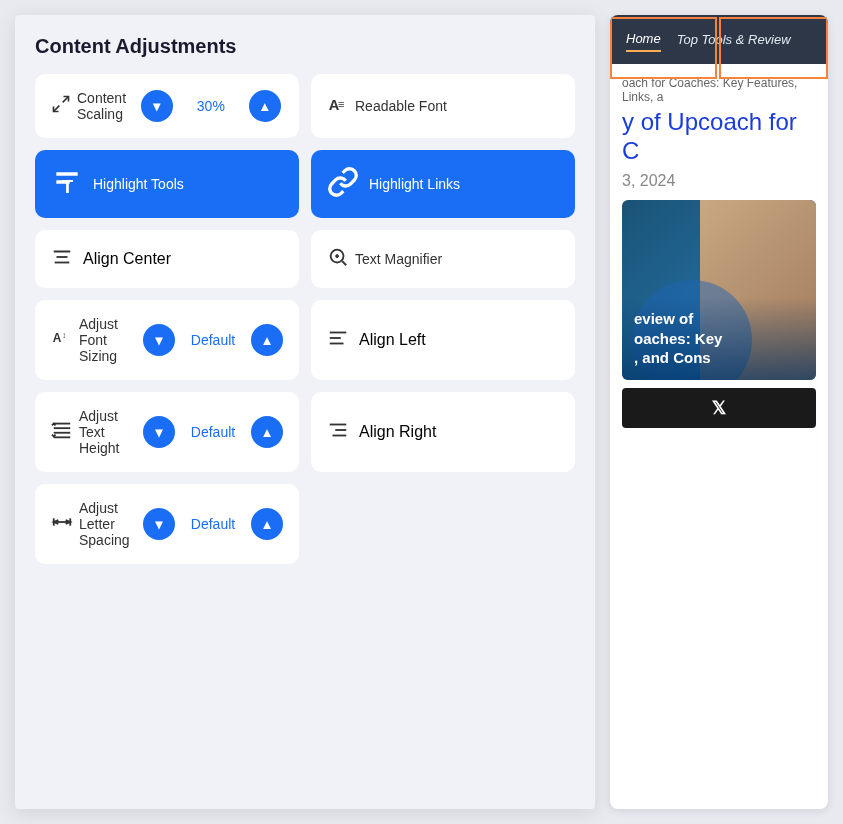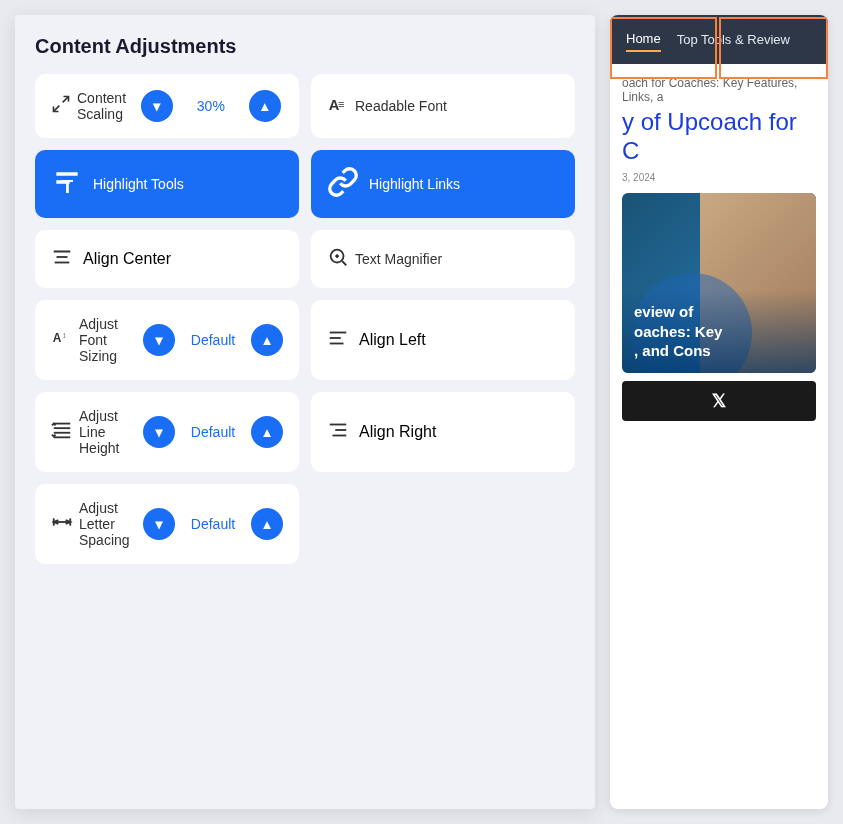--- a/index.html
+++ b/index.html
@@ -135,20 +135,21 @@
       display: flex;
       gap: 16px;
       align-items: center;
     }
 
     .nav-item {
       color: #e2e8f0;
       font-size: 13px;
       cursor: pointer;
       padding: 4px 0;
+      font-style: italic;
     }
 
     .nav-item.active {
       color: white;
       border-bottom: 2px solid #f6ad55;
     }
 
     .website-content {
       padding: 12px;
       background: white;
@@ -162,21 +163,21 @@
 
     .article-title {
       font-size: 24px;
       font-weight: 400;
       color: #1a3cdb;
       line-height: 1.2;
       margin-bottom: 6px;
     }
 
     .article-date {
-      font-size: 10px;
+      font-size: 16px;
       color: #888;
       margin-bottom: 10px;
     }
 
     .article-image {
       width: 100%;
       height: 180px;
       background: linear-gradient(135deg, #1a5276, #2980b9);
       border-radius: 6px;
       position: relative;
@@ -383,21 +384,21 @@
         <div class="card-label">
           <span class="icon">
             <svg width="22" height="22" viewBox="0 0 24 24" fill="none" stroke="#333" stroke-width="2">
               <line x1="3" y1="5" x2="21" y2="5"></line>
               <line x1="3" y1="10" x2="21" y2="10"></line>
               <line x1="3" y1="15" x2="21" y2="15"></line>
               <line x1="3" y1="20" x2="21" y2="20"></line>
               <path d="M1 7l2-2 2 2M1 17l2 2 2-2"></path>
             </svg>
           </span>
-          <span>Adjust Line Height</span>
+          <span>Adjust Text Height</span>
         </div>
         <div class="stepper-row">
           <button class="stepper-btn">
             <span class="chevron-down"></span>
           </button>
           <span class="stepper-value blue-text">Default</span>
           <button class="stepper-btn">
             <span class="chevron-up"></span>
           </button>
         </div>

